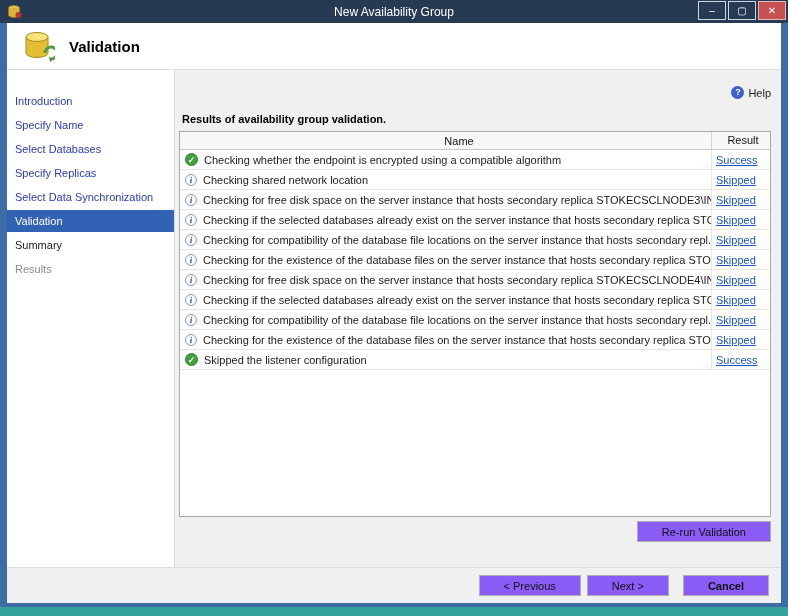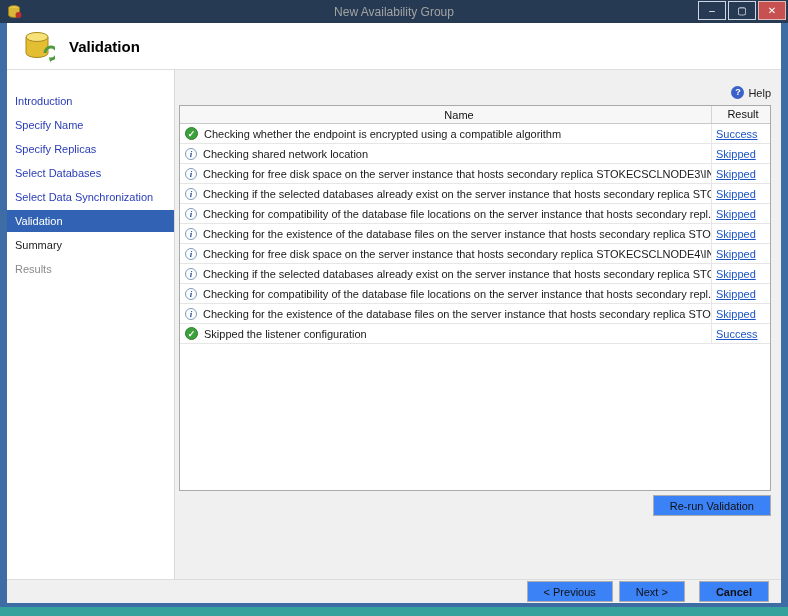--- a/index.html
+++ b/index.html
@@ -19,21 +19,21 @@
   .titlebar {
     position: relative;
     height: 23px;
     background: #263A53;
     display: flex; align-items: center;
   }
   .app-icon { position: absolute; left: 7px; top: 4px; width: 15px; height: 15px; }
   .win-title {
     position: absolute; left: 0; right: 0;
     text-align: center;
-    color: #a3a3a3; font-size: 12px;
+    color: #ffffff; font-size: 12px;
   }
   .controls {
     position: absolute; right: 2px; top: 1px;
     display: flex; gap: 2px; z-index: 2;
   }
   .ctrl {
     width: 28px; height: 19px;
     background: #263A53;
     border: 1px solid #cdd6e2;
     color: #ffffff;
@@ -148,30 +148,30 @@
   .cell-result {
     width: 59px; flex: none;
     border-left: 1px solid #E6E6E6;
     padding-left: 4px;
     align-self: stretch; display: flex; align-items: center;
   }
   .result-link { color: #1B55C4; text-decoration: underline; cursor: pointer; }
   
   .btn {
     min-width: 62px; height: 21px;
-    background: #3b82f6;
+    background: #8b5cf6;
     border: 1px solid #ADADAD;
     font-family: "Liberation Sans", sans-serif;
     font-size: 11px; color: #111;
-    cursor: pointer; padding: 0 16px;
+    cursor: pointer; padding: 0 24px;
   }
   .rerun { margin: 4px 0 0 auto; min-width: 84px; flex: none; }
   .footer {
     flex: none;
-    height: 24px;
+    height: 36px;
     border-top: 1px solid #DCDCDC;
     background: #F0F0F0;
     display: flex; align-items: center; justify-content: flex-end;
     padding-right: 12px; gap: 6px;
   }
   .footer .cancel { margin-left: 8px; font-weight: bold; }
 </style>
 </head>
 <body>
 
@@ -204,36 +204,37 @@
           <path d="M29 33 l4 -3 -5 -2 z" fill="#4E9A3C"></path>
         </svg>
       </span>
       <span class="hdr-title">Validation</span>
     </div>
 
     <div class="main">
       <div class="sidebar" id="sidebar">
           <div class="step link">Introduction</div>
           <div class="step link">Specify Name</div>
+          <div class="step link">Select Databases</div>
           <div class="step link">Specify Replicas</div>
-          <div class="step link">Select Databases</div>
           <div class="step link">Select Data Synchronization</div>
           <div class="step current">Validation</div>
           <div class="step enabled">Summary</div>
           <div class="step disabled">Results</div>
         </div>
 
       <div class="content">
         <div class="help-row">
           <span class="help-link">
             <span class="help-icon">?</span>
             <span>Help</span>
           </span>
         </div>
 
+        <div class="heading">Results of availability group validation.</div>
 
         <div class="vtable">
           <div class="thead">
             <div class="th name">Name</div>
             <div class="th result">Result</div>
           </div>
           <div class="tbody" id="tbody">
               <div class="trow">
                 <div class="cell-name">
                   <span class="icon success">✓</span>

